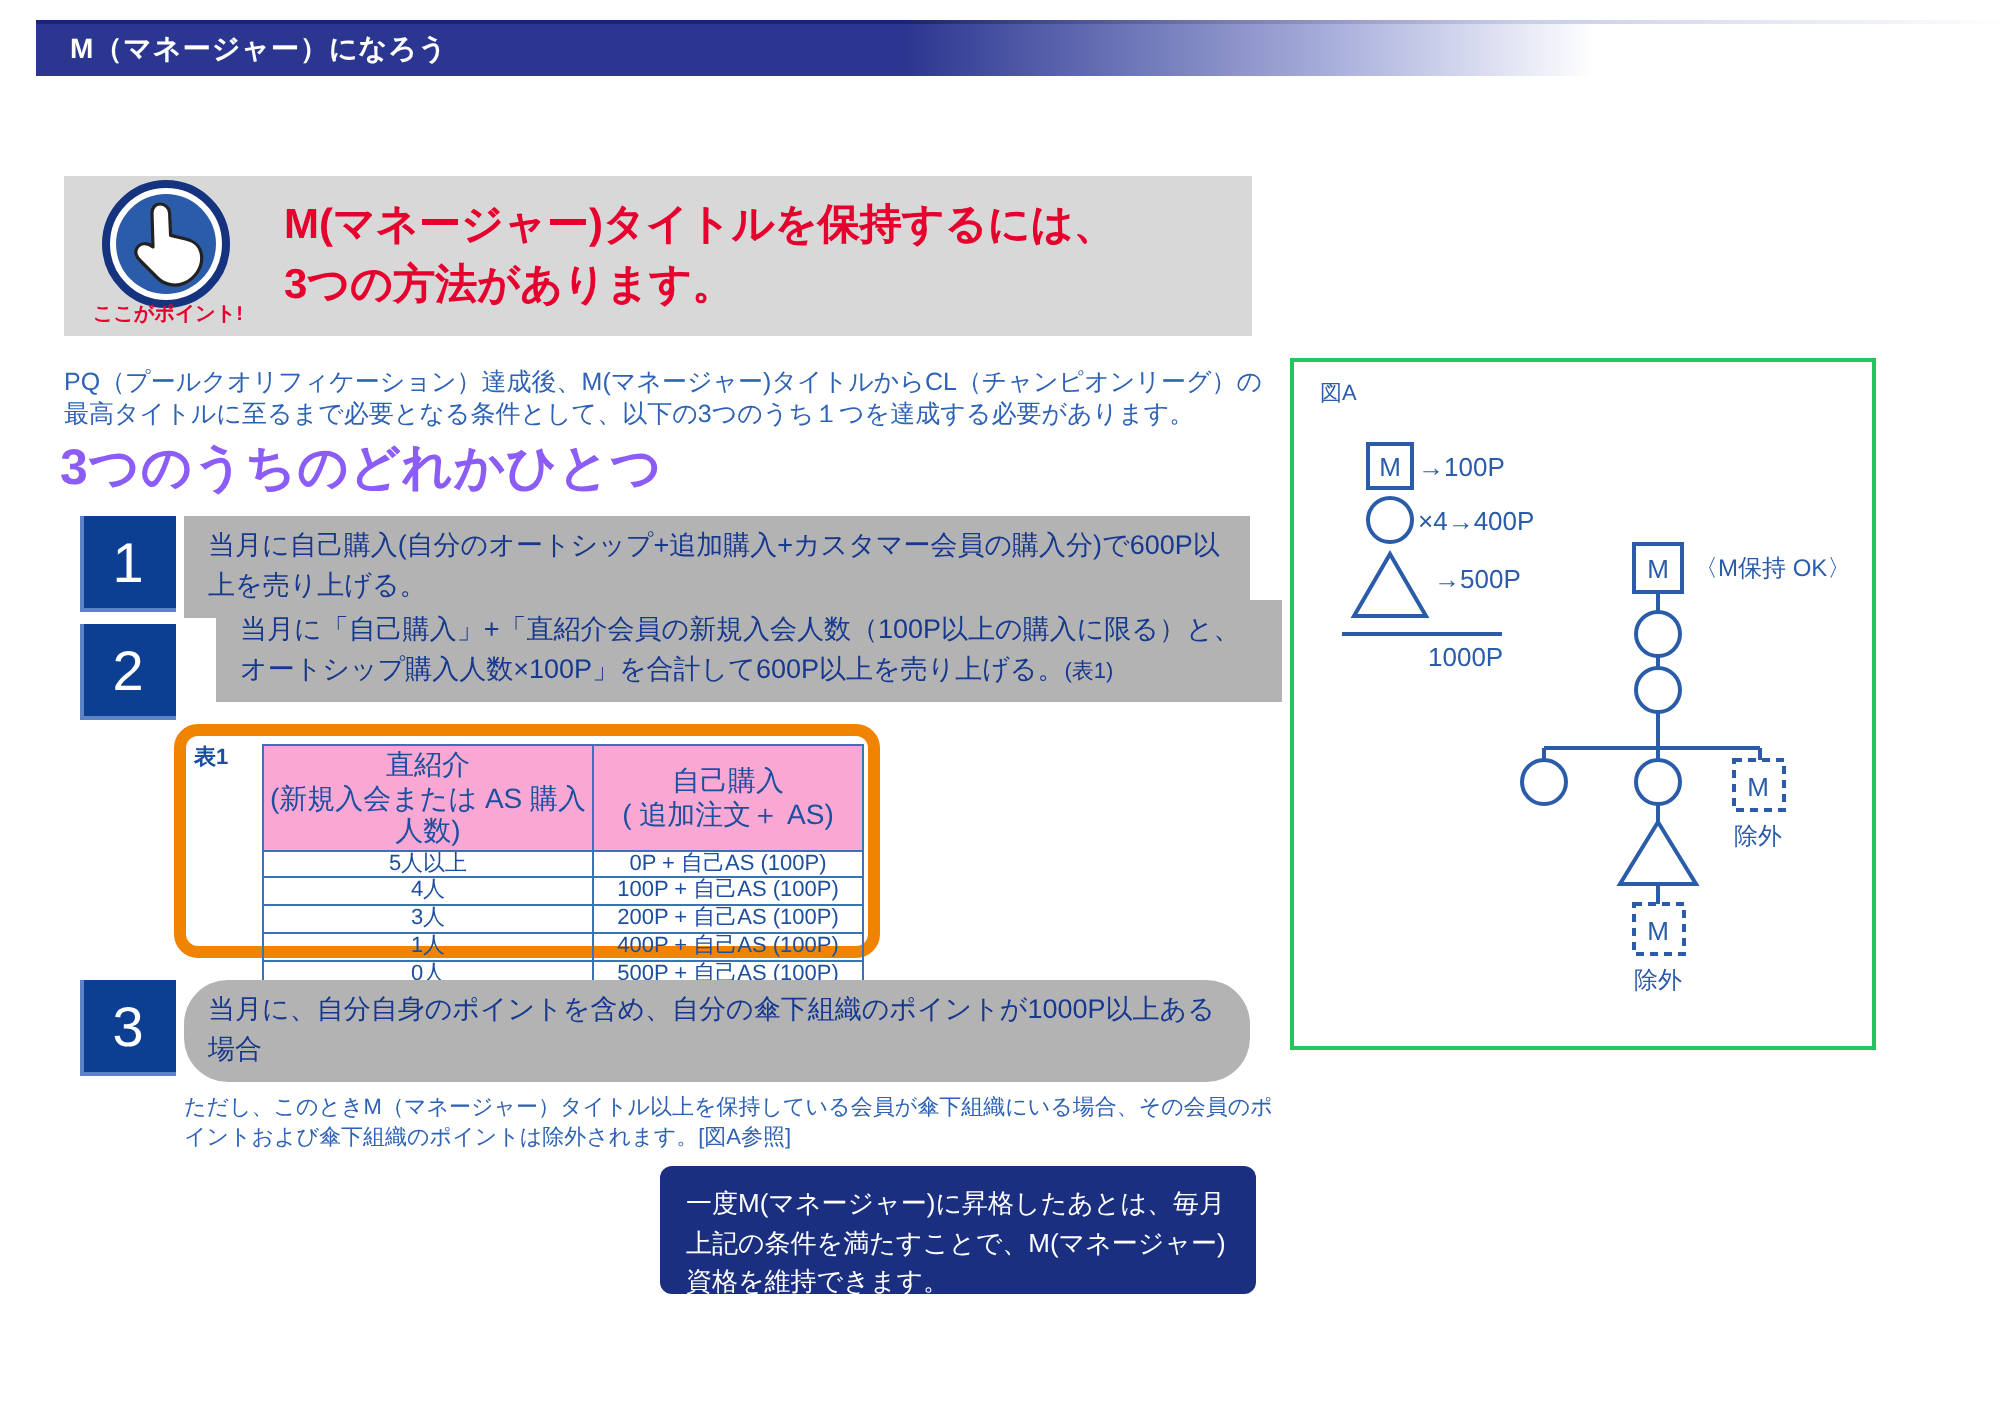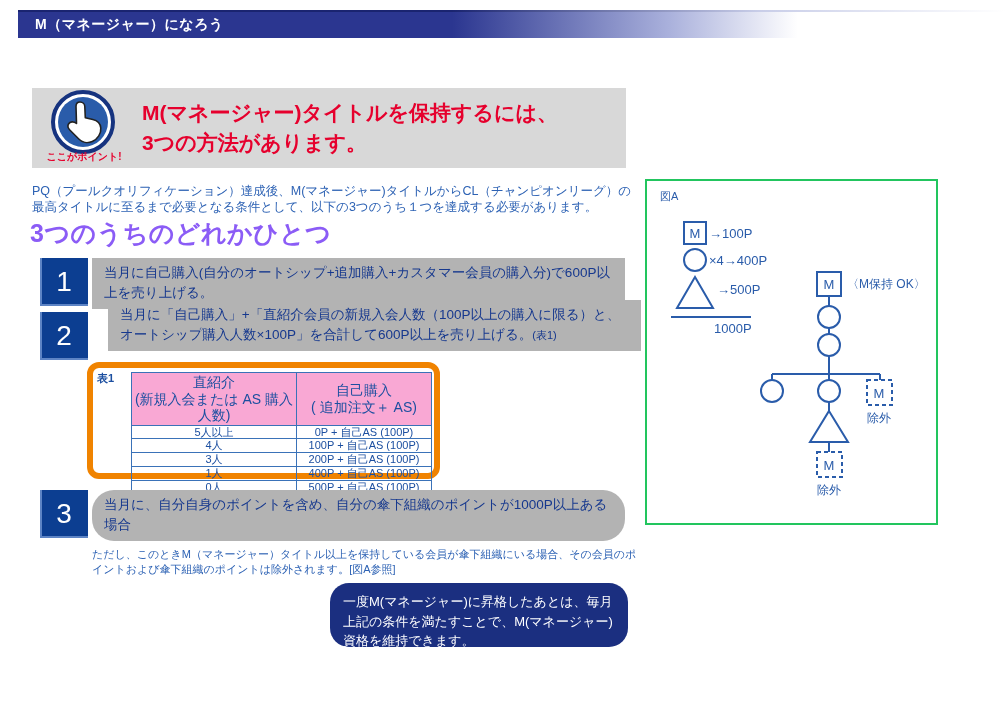--- a/index.html
+++ b/index.html
@@ -39,21 +39,21 @@
   .orange-box{position:absolute;left:87px;top:362px;width:341px;height:105px;border:6px solid #f08300;border-radius:12px;background:#fff;}
   .tbl-label{position:absolute;left:97px;top:371px;color:#1c4fa0;font-size:11px;font-weight:bold;}
   table.pt{position:absolute;left:131px;top:372px;width:301px;border-collapse:collapse;table-layout:fixed;}
   table.pt th,table.pt td{border:1px solid #3a72b8;color:#1c4fa0;text-align:center;padding:0 2px;}
   table.pt th{font-weight:normal;font-size:14px;line-height:1.18;white-space:pre-line;background:#f9a8d4;padding:1px 2px;}
   table.pt td{font-size:11px;line-height:1.17;}
   .col1{width:55%;} .col2{width:45%;}
 
   .note-text{position:absolute;left:92px;top:547px;width:548px;color:#2d62b4;font-size:11px;line-height:1.4;}
 
-  .footer-box{position:absolute;left:330px;top:583px;width:272px;height:46px;background:#1b2f80;border-radius:19px;
+  .footer-box{position:absolute;left:330px;top:583px;width:272px;height:46px;background:#1b2f80;border-radius:6px;
     color:#fff;font-size:13px;line-height:1.5;padding:9px 13px;}
 
   
   .figure-panel{position:absolute;left:645px;top:179px;width:289px;height:342px;border:2px solid #22c55e;background:#fff;}
   .figure-label{position:absolute;left:13px;top:8px;color:#2a5caa;font-size:11px;}
   .figure-panel svg{position:absolute;left:0;top:0;}
   .dgm-text{fill:#2a5caa;font-size:13px;font-family:"Liberation Sans","DejaVu Sans",sans-serif;}
   .dgm-small{fill:#2a5caa;font-size:12px;font-family:"Liberation Sans","DejaVu Sans",sans-serif;}
 </style>
 </head>

